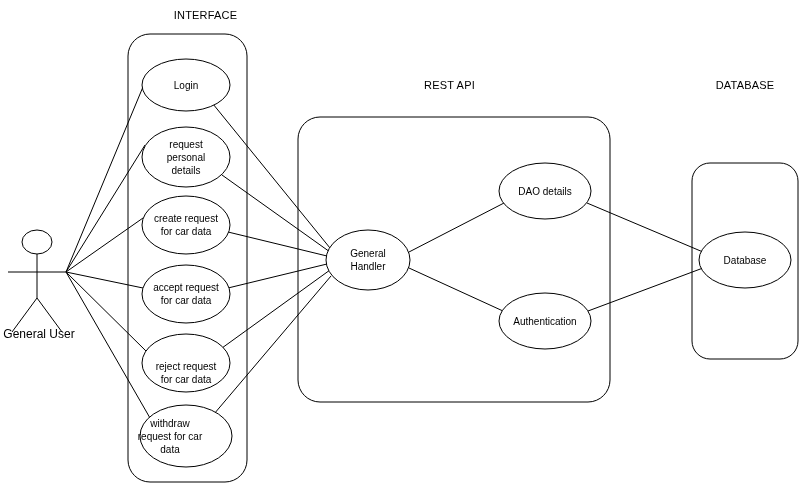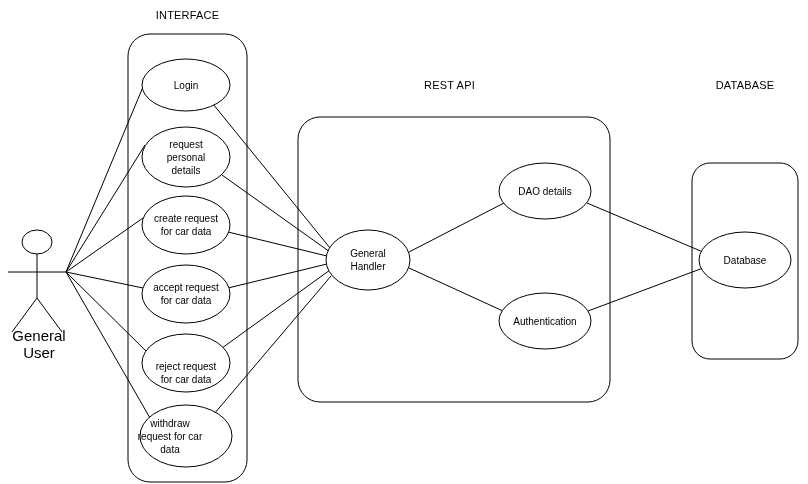--- a/index.html
+++ b/index.html
@@ -37,21 +37,21 @@
     text-align: center;
     font-family: "Liberation Sans", sans-serif;
     font-size: 11px;
     color: #000000;
     letter-spacing: 0.2px;
   }
   .actor-label {
     position: absolute;
     text-align: center;
     font-family: "Liberation Sans", sans-serif;
-    font-size: 15px;
+    font-size: 12px;
     color: #000000;
   }
 </style>
 </head>
 <body>
 
 <div id="stage">
 
   <svg id="diagram-svg" viewBox="0 0 808 484">
     <g id="groups-layer">
@@ -92,21 +92,21 @@
         <ellipse cx="186" cy="363" rx="44" ry="29" fill="#ffffff" stroke="#000000" stroke-width="1"></ellipse>
         <ellipse cx="186" cy="436" rx="46" ry="31" fill="#ffffff" stroke="#000000" stroke-width="1"></ellipse>
         <ellipse cx="368" cy="260" rx="42" ry="30" fill="#ffffff" stroke="#000000" stroke-width="1"></ellipse>
         <ellipse cx="545" cy="191" rx="46" ry="28" fill="#ffffff" stroke="#000000" stroke-width="1"></ellipse>
         <ellipse cx="545" cy="321" rx="46" ry="28" fill="#ffffff" stroke="#000000" stroke-width="1"></ellipse>
         <ellipse cx="745" cy="260" rx="46" ry="28" fill="#ffffff" stroke="#000000" stroke-width="1"></ellipse>
       </g>
   </svg>
 
   <div id="labels-layer">
-      <div class="group-title" style="left: 128px; top: 9px; width: 119px;">INTERFACE</div>
+      <div class="group-title" style="left: 146px; top: 9px; width: 119px;">INTERFACE</div>
       <div class="group-title" style="left: 390px; top: 79px; width: 119px;">REST API</div>
       <div class="group-title" style="left: 692px; top: 79px; width: 106px;">DATABASE</div>
       <div class="actor-label" style="left: 0px; top: 327px; width: 78px;">General User</div>
       <div class="node-label" style="left: 138px; width: 96px; top: 78.5px;">Login</div>
       <div class="node-label" style="left: 138px; width: 96px; top: 137.5px;">request
 personal
 details</div>
       <div class="node-label" style="left: 138px; width: 96px; top: 212px;">create request
 for car data</div>
       <div class="node-label" style="left: 138px; width: 96px; top: 281px;">accept request

